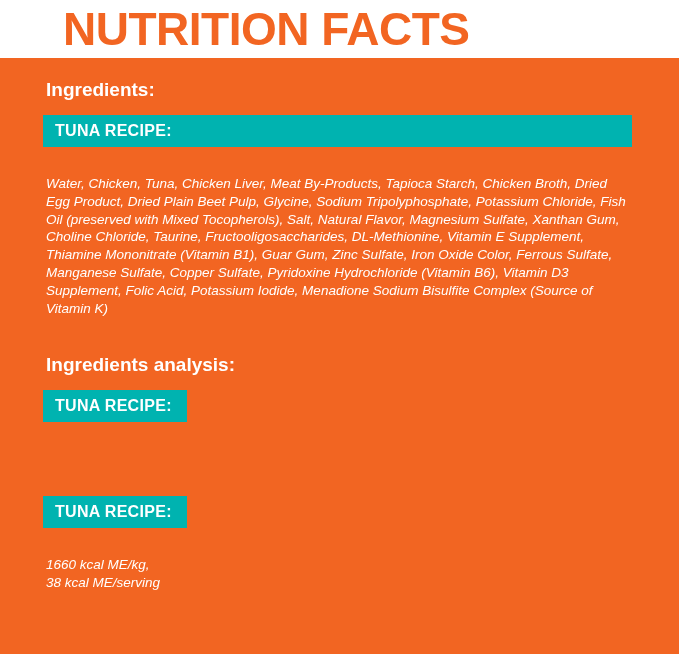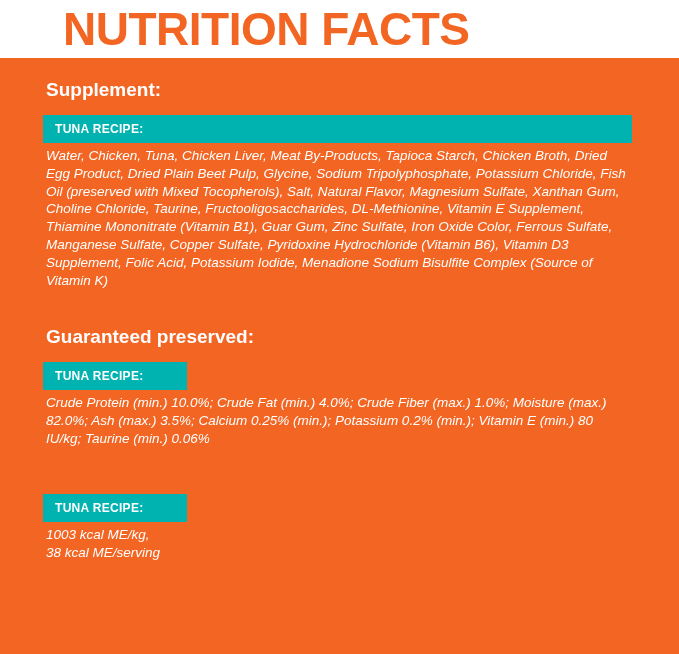--- a/index.html
+++ b/index.html
@@ -53,26 +53,26 @@
   .section-heading {
     color: #ffffff;
     font-size: 19px;
     font-weight: bold;
     margin: 0 0 14px 3px;
     line-height: 1.1;
   }
   .recipe-bar {
     background: #00b3b0;
     color: #ffffff;
-    font-size: 12px;
+    font-size: 16px;
     font-weight: bold;
     letter-spacing: 0.3px;
     padding: 7px 0 7px 12px;
     box-sizing: border-box;
-    margin-bottom: 4px;
+    margin-bottom: 28px;
   }
   .recipe-bar.wide {
     width: 589px;
   }
   .recipe-bar.narrow {
     width: 144px;
   }
   .body-text {
     color: #ffffff;
     font-size: 13.5px;
@@ -93,35 +93,34 @@
 
 <div class="page">
 
   <div class="title-bar">
     <h1 class="title">NUTRITION FACTS</h1>
   </div>
 
   <div class="orange-panel">
 
     <div class="section">
-      <div class="section-heading">Supplement:</div>
+      <div class="section-heading">Ingredients:</div>
       <div class="recipe-bar wide">TUNA RECIPE:</div>
       <p class="body-text">Water, Chicken, Tuna, Chicken Liver, Meat By-Products, Tapioca Starch, Chicken Broth, Dried Egg Product, Dried Plain Beet Pulp, Glycine, Sodium Tripolyphosphate, Potassium Chloride, Fish Oil (preserved with Mixed Tocopherols), Salt, Natural Flavor, Magnesium Sulfate, Xanthan Gum, Choline Chloride, Taurine, Fructooligosaccharides, DL-Methionine, Vitamin E Supplement, Thiamine Mononitrate (Vitamin B1), Guar Gum, Zinc Sulfate, Iron Oxide Color, Ferrous Sulfate, Manganese Sulfate, Copper Sulfate, Pyridoxine Hydrochloride (Vitamin B6), Vitamin D3 Supplement, Folic Acid, Potassium Iodide, Menadione Sodium Bisulfite Complex (Source of Vitamin K)</p>
     </div>
 
     <div class="spacer-lg"></div>
 
     <div class="section">
-      <div class="section-heading">Guaranteed preserved:</div>
+      <div class="section-heading">Ingredients analysis:</div>
       <div class="recipe-bar narrow">TUNA RECIPE:</div>
-      <p class="body-text">Crude Protein (min.) 10.0%; Crude Fat (min.) 4.0%; Crude Fiber (max.) 1.0%; Moisture (max.) 82.0%; Ash (max.) 3.5%; Calcium 0.25% (min.); Potassium 0.2% (min.); Vitamin E (min.) 80 IU/kg; Taurine (min.) 0.06%</p>
     </div>
 
     <div class="spacer-md"></div>
 
     <div class="section">
       <div class="recipe-bar narrow">TUNA RECIPE:</div>
-      <p class="body-text" style="white-space: pre-line;">1003 kcal ME/kg,
+      <p class="body-text" style="white-space: pre-line;">1660 kcal ME/kg,
 38 kcal ME/serving</p>
     </div>
 
   </div>
 </div>
 
 </body></html>

